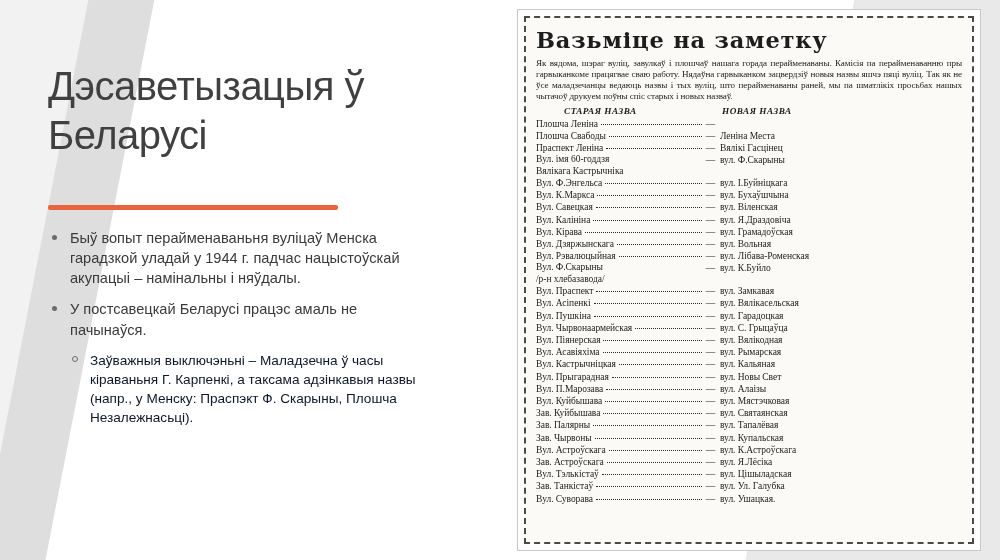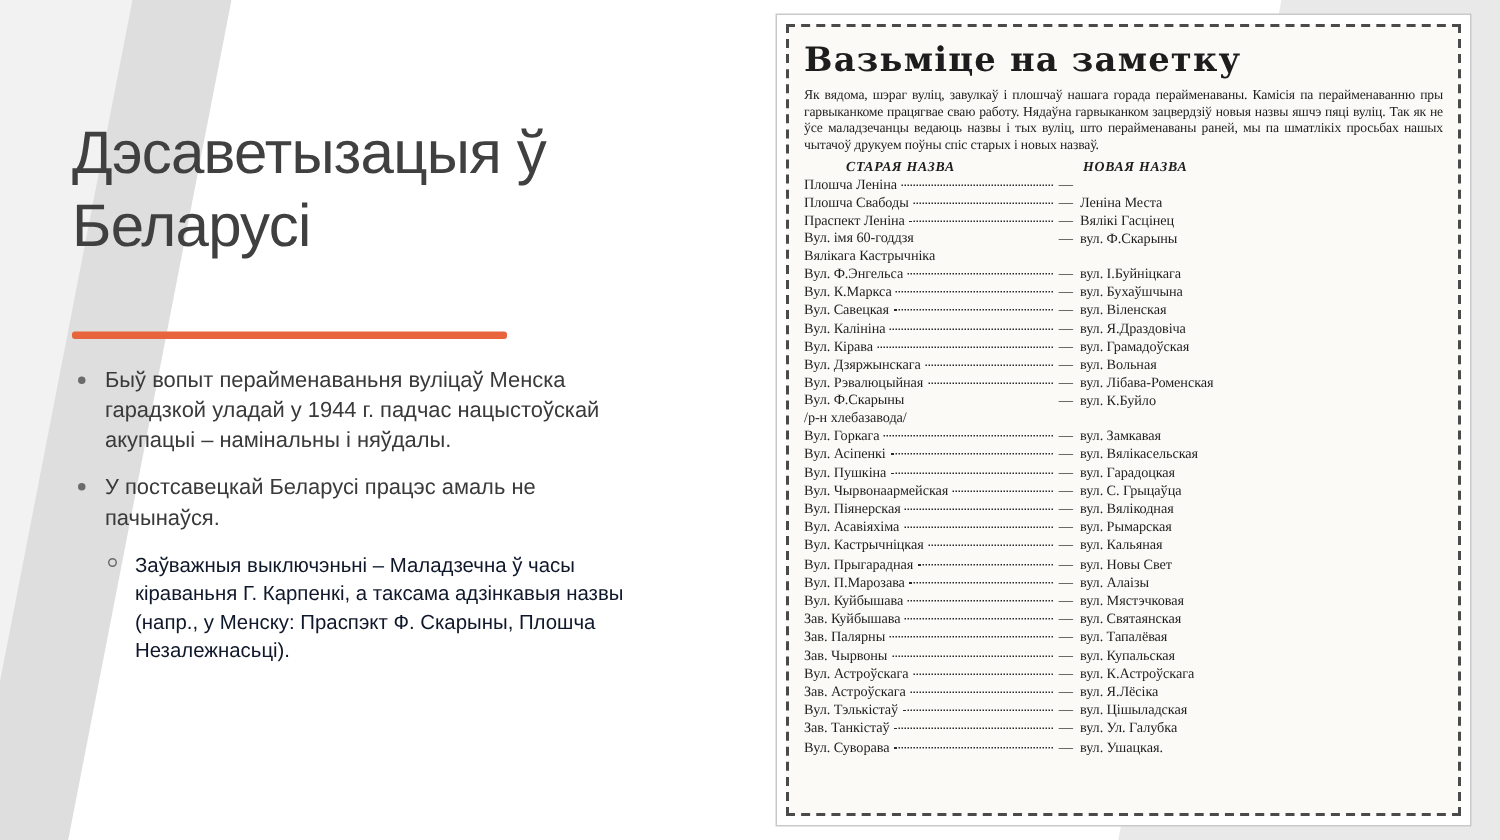--- a/index.html
+++ b/index.html
@@ -52,21 +52,21 @@
     left: 96px;
     width: 700px;
     height: 680px;
     background: #ffffff;
     transform: skewX(-11deg);
   }
 
   
   .left {
     position: absolute;
-    top: 16px;
+    top: 0;
     left: 0;
     width: 440px;
     height: 460px;
     padding: 0;
   }
   .title {
     position: absolute;
     top: 62px;
     left: 48px;
     width: 380px;
@@ -333,21 +333,21 @@
             <div class="arrow">—</div>
             <div class="new">вул. Лібава-Роменская</div>
           </div>
           <div class="row two-line">
             <div class="old-stack"><span>Вул. Ф.Скарыны</span><span class="l2">/р-н хлебазавода/</span></div>
             <div class="arrow">—</div>
             <div class="new">вул. К.Буйло</div>
           </div>
           <div class="row">
             <div class="old">
-              <span class="name">Вул. Горкага</span>
+              <span class="name">Вул. Праспект</span>
               <span class="leader"></span>
             </div>
             <div class="arrow">—</div>
             <div class="new">вул. Замкавая</div>
           </div>
           <div class="row">
             <div class="old">
               <span class="name">Вул. Асіпенкі</span>
               <span class="leader"></span>
             </div>

